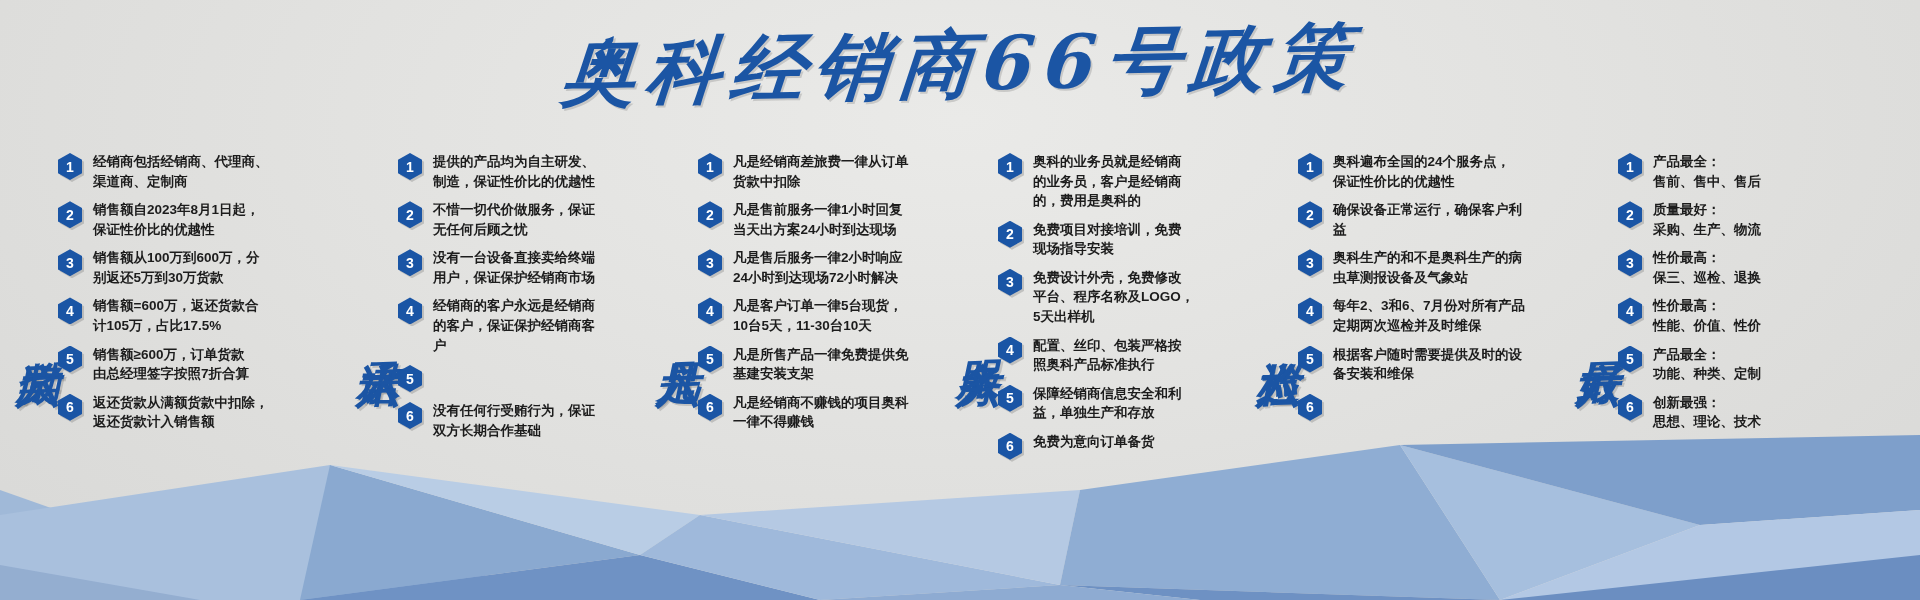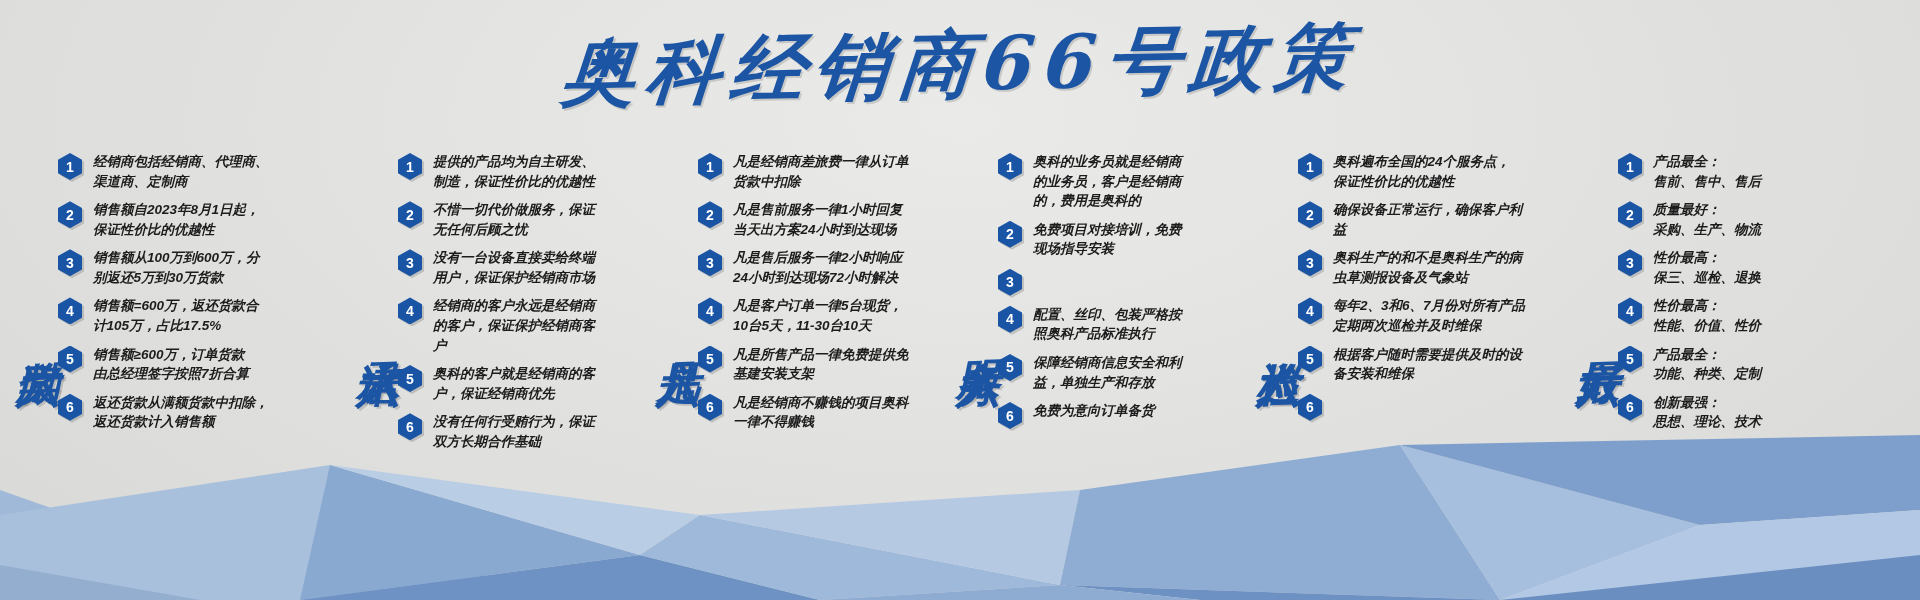--- a/index.html
+++ b/index.html
@@ -111,21 +111,20 @@
     font-family:"Liberation Sans",sans-serif;
     line-height:1;
   }
   .item-text {
     font-size:13.5px;
     line-height:1.45;
     color:#1c1c1c;
     font-weight:bold;
     font-family:"Liberation Sans","DejaVu Sans",sans-serif;
     white-space:pre-line;
-    font-style:italic;
   }
   
   .c0 { width:340px; }  .c0 .col-items { width:250px; }
   .c1 { width:300px; }  .c1 .col-items { width:215px; }
   .c2 { width:300px; }  .c2 .col-items { width:215px; }
   .c3 { width:300px; }  .c3 .col-items { width:215px; }
   .c4 { width:320px; }  .c4 .col-items { width:240px; }
   .c5 { width:300px; }  .c5 .col-items { width:215px; }
 </style>
 </head>
@@ -256,22 +255,20 @@
           <div class="item-text">经销商的客户永远是经销商
 的客户，保证保护经销商客
 户</div>
         </div>
         <div class="item">
           <div class="hex">
             <div class="shadow"></div>
               <div class="shape"></div>
             <div class="num">5</div>
           </div>
-          <div class="item-text">奥科的客户就是经销商的客
-户，保证经销商优先</div>
         </div>
         <div class="item">
           <div class="hex">
             <div class="shadow"></div>
               <div class="shape"></div>
             <div class="num">6</div>
           </div>
           <div class="item-text">没有任何行受贿行为，保证
 双方长期合作基础</div>
         </div>
@@ -359,20 +356,23 @@
           </div>
           <div class="item-text">免费项目对接培训，免费
 现场指导安装</div>
         </div>
         <div class="item">
           <div class="hex">
             <div class="shadow"></div>
               <div class="shape"></div>
             <div class="num">3</div>
           </div>
+          <div class="item-text">免费设计外壳，免费修改
+平台、程序名称及LOGO，
+5天出样机</div>
         </div>
         <div class="item">
           <div class="hex">
             <div class="shadow"></div>
               <div class="shape"></div>
             <div class="num">4</div>
           </div>
           <div class="item-text">配置、丝印、包装严格按
 照奥科产品标准执行</div>
         </div>

